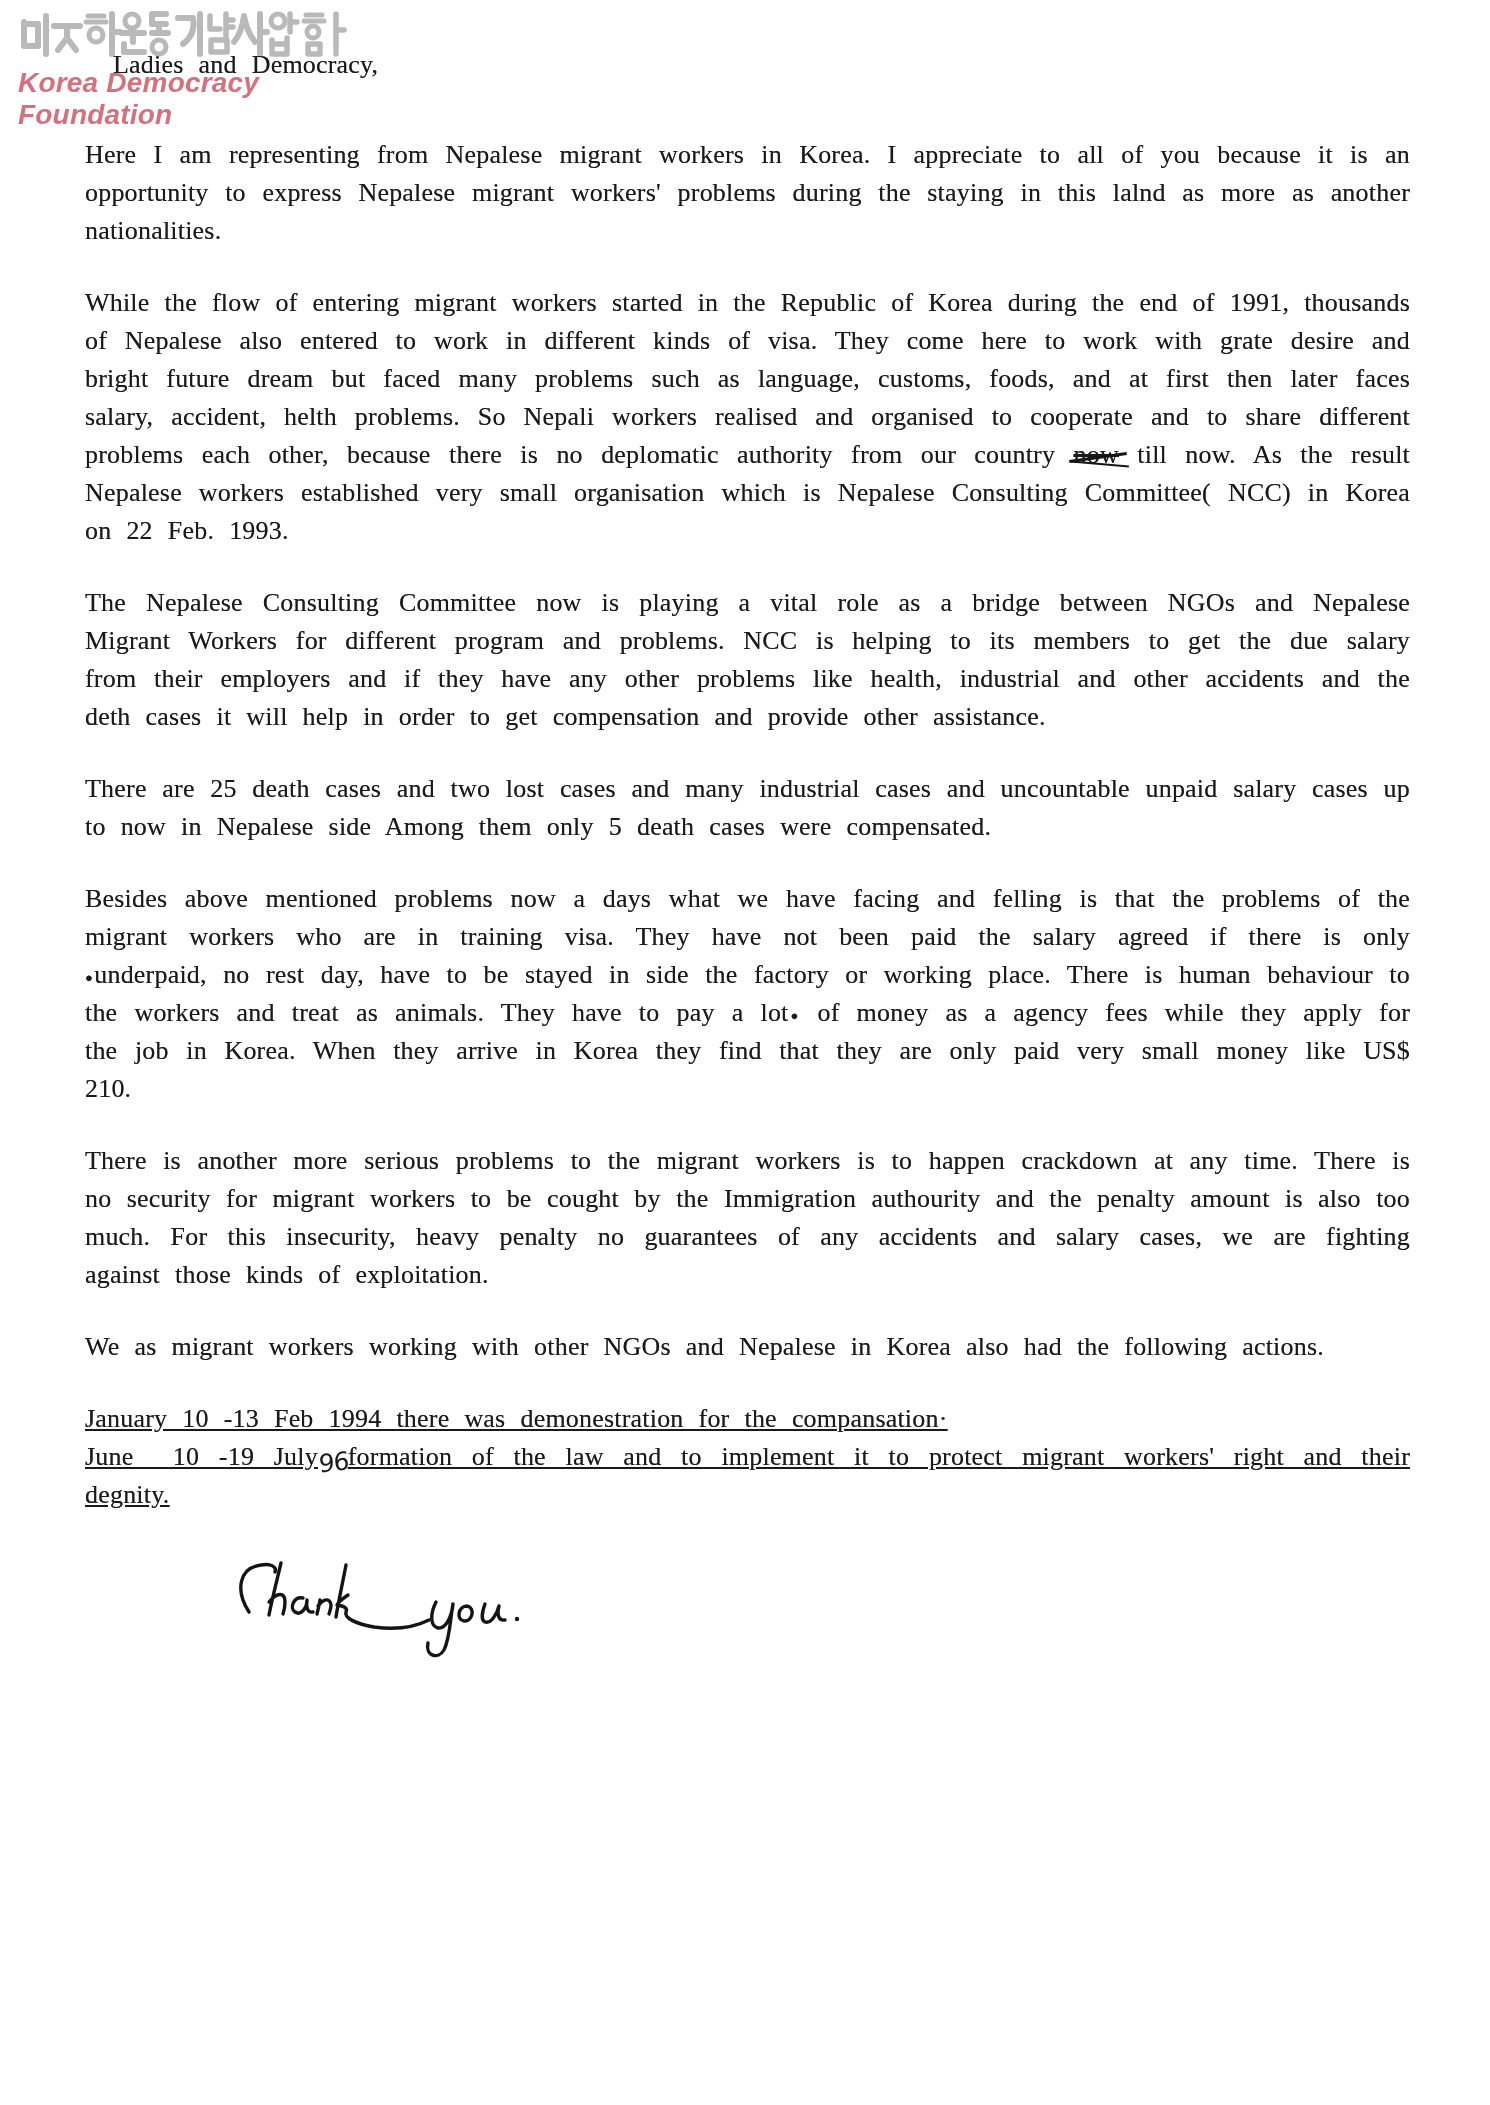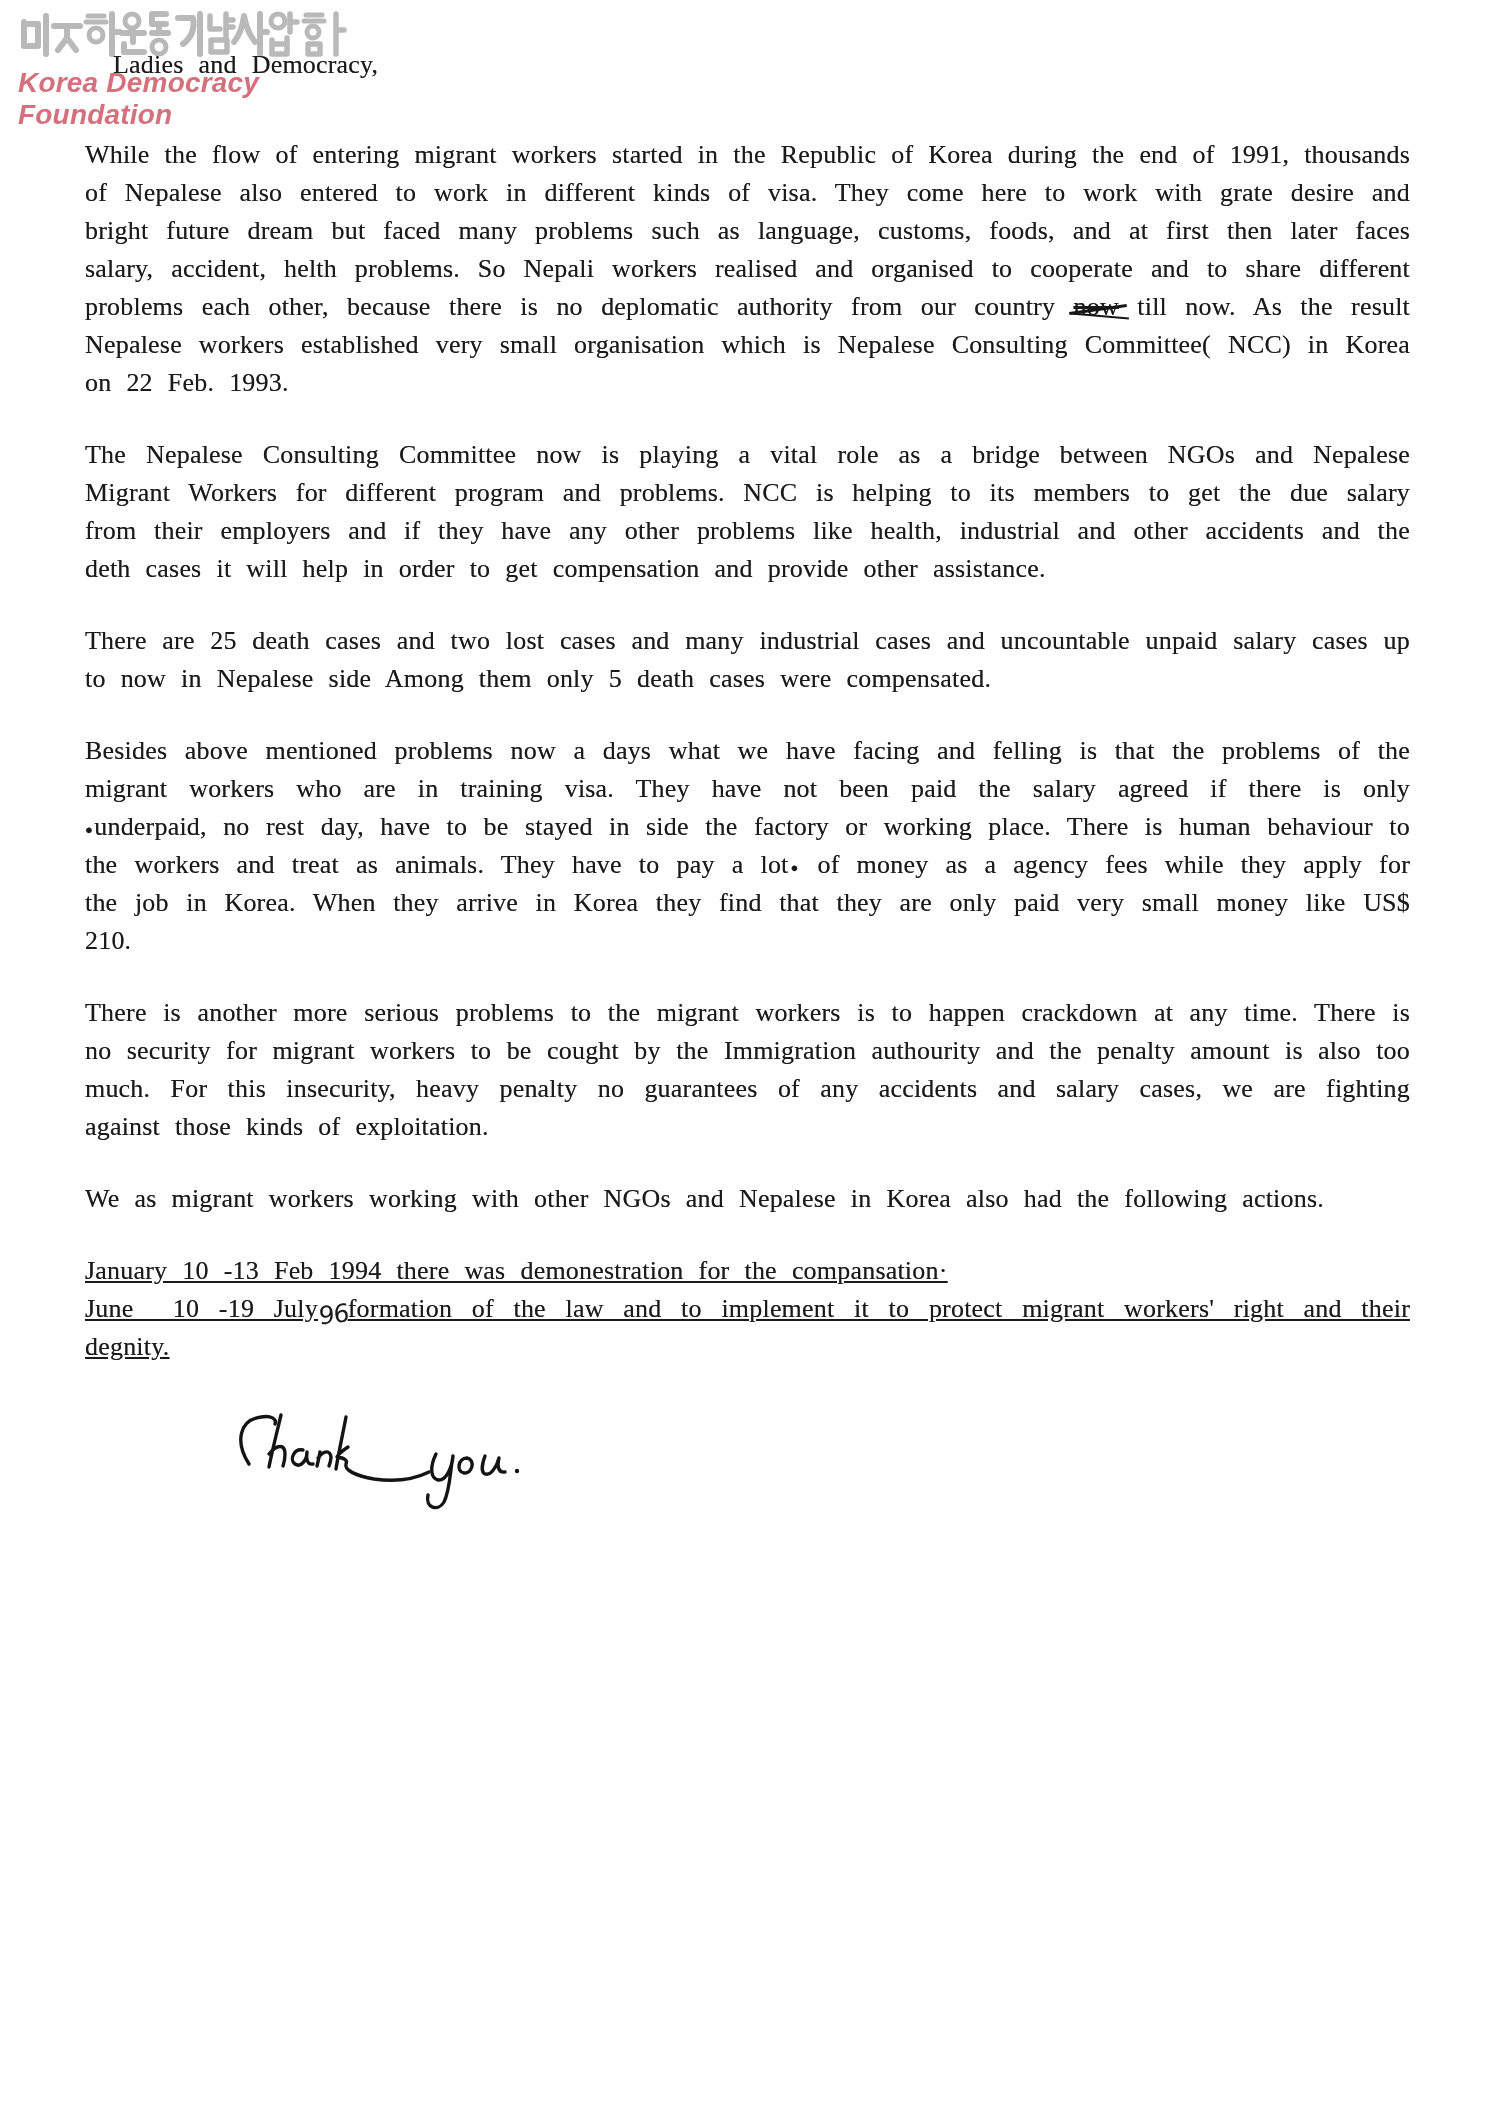--- a/index.html
+++ b/index.html
@@ -93,20 +93,21 @@
       <circle cx="295" cy="24" r="6" stroke-width="5"></circle>
       <path stroke-width="5.5" d="M290 36 h12 v10 h-12 z M318 6 v40 M318 22 h8"></path>
     </g>
   </svg>
   <div class="logo-sub" style="color: rgb(212, 113, 124);">Korea Democracy Foundation</div>
 </div>
 
 <div class="letter">
   <p class="para salutation">Ladies and Democracy,</p>
   <div id="paras">
+      <p class="para"><span>Here I am representing from Nepalese migrant workers in Korea. I appreciate to all of you because it is an opportunity to express Nepalese migrant workers' problems during the staying in this lalnd as more as another nationalities.</span></p>
       <p class="para"><span>While the flow of entering migrant workers started in the Republic of Korea during the end of 1991, thousands of Nepalese also entered to work in different kinds of visa. They come here to work with grate desire and bright future dream but faced many problems such as language, customs, foods, and at first then later faces salary, accident, helth problems. So Nepali workers realised and organised to cooperate and to share different problems each other, because there is no deplomatic authority from our country </span><span class="scribbled">now</span><span> till now. As the result Nepalese workers established very small organisation which is Nepalese Consulting Committee( NCC) in Korea on 22 Feb. 1993.</span></p>
       <p class="para"><span>The Nepalese Consulting Committee now is playing a vital role as a bridge between NGOs and Nepalese Migrant Workers for different program and problems. NCC is helping to its members to get the due salary from their employers and if they have any other problems like health, industrial and other accidents and the deth cases it will help in order to get compensation and provide other assistance.</span></p>
       <p class="para"><span>There are 25 death cases and two lost cases and many industrial cases and uncountable unpaid salary cases up to now in Nepalese side Among them only 5 death cases were compensated.</span></p>
       <p class="para"><span>Besides above mentioned problems now a days what we have facing and felling is that the problems of the migrant workers who are in training visa. They have not been paid the salary agreed if there is only </span><span class="blob">●</span><span>underpaid, no rest day, have to be stayed in side the factory or working place. There is human behaviour to the workers and treat as animals. They have to pay a lot</span><span class="blob">●</span><span> of money as a agency fees while they apply for the job in Korea. When they arrive in Korea they find that they are only paid very small money like US$ 210.</span></p>
       <p class="para"><span>There is another more serious problems to the migrant workers is to happen crackdown at any time. There is no security for migrant workers to be cought by the Immigration authourity and the penalty amount is also too much. For this insecurity, heavy penalty no guarantees of any accidents and salary cases, we are fighting against those kinds of exploitation.</span></p>
       <p class="para"><span>We as migrant workers working with other NGOs and Nepalese in Korea also had the following actions.</span></p>
     </div>
   <div class="actions" id="actions">
       <p class="para"><span>January 10 -13 Feb 1994 there was demonestration for the compansation·</span></p>
       <p class="para"><span>June&nbsp;&nbsp;10 -19 July</span><span class="hand">96</span><span>formation of the law and to implement it to protect migrant workers' right and their degnity.</span></p>

